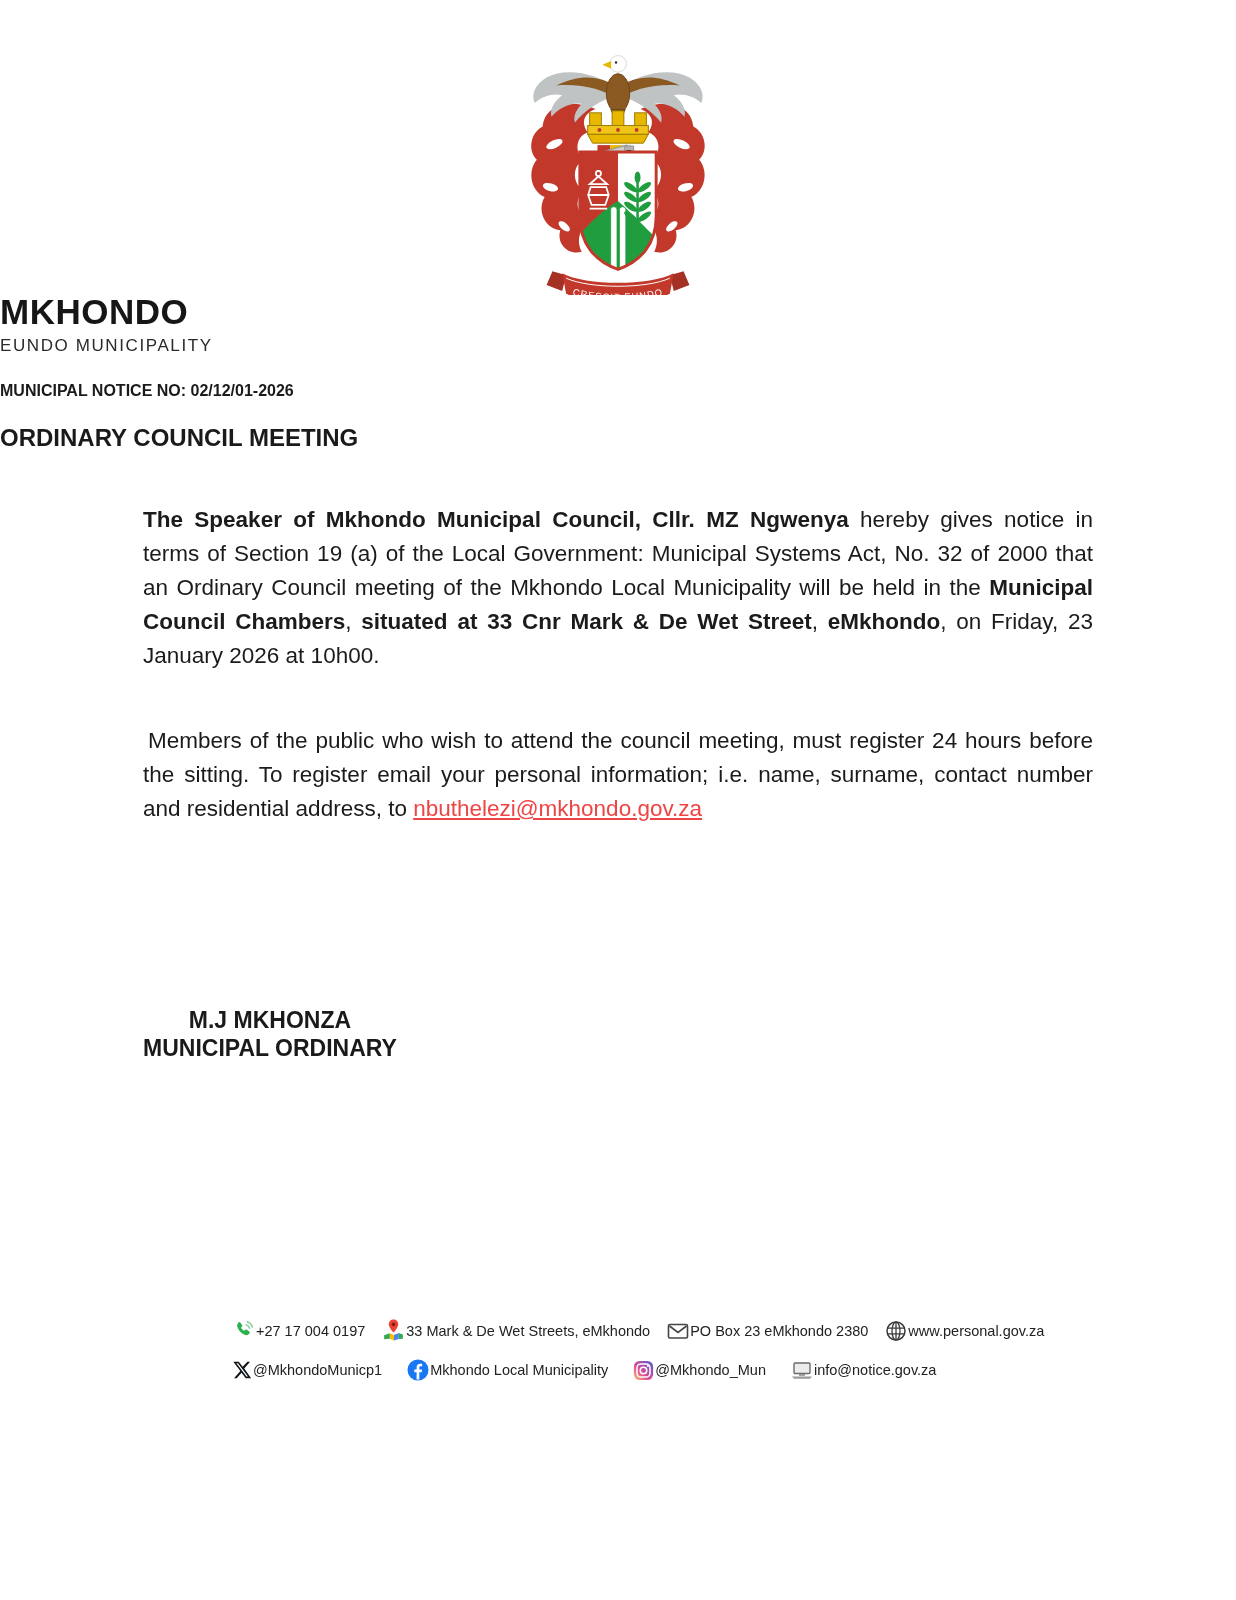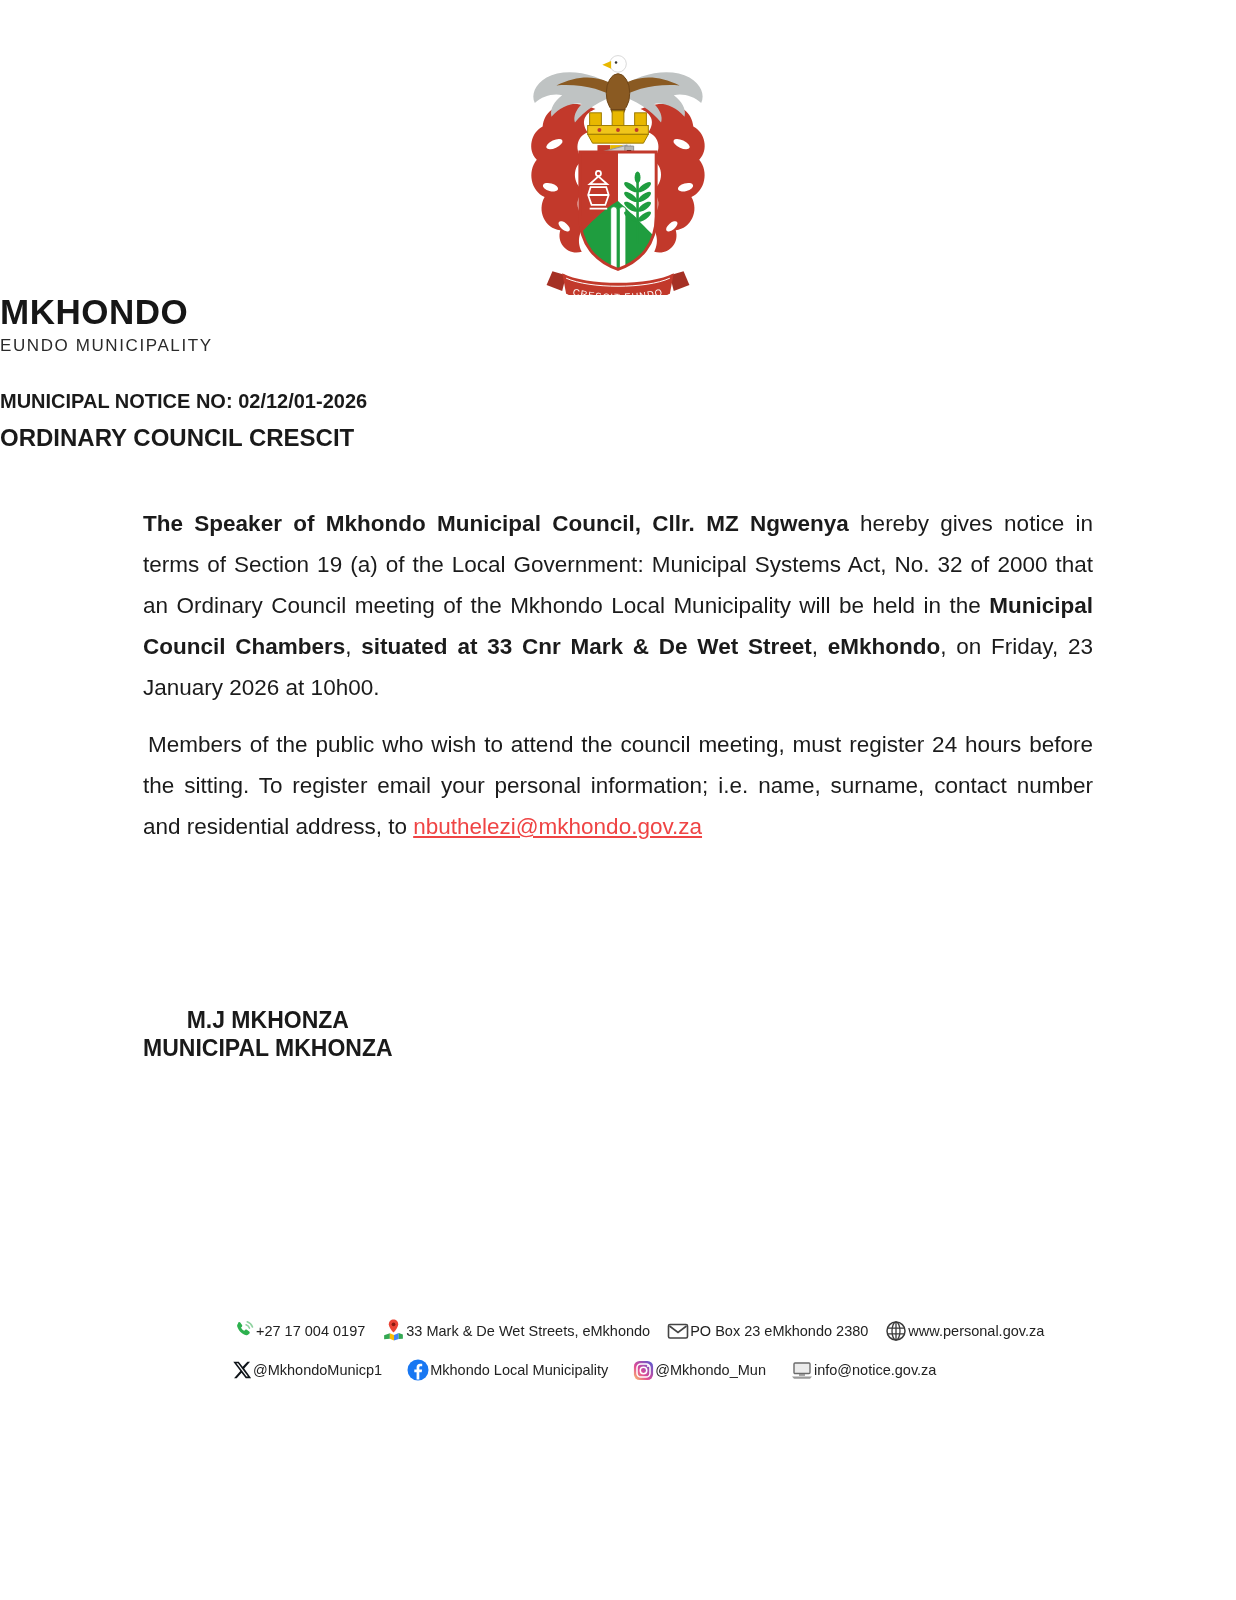--- a/index.html
+++ b/index.html
@@ -16,26 +16,26 @@
   .centered { left: 0; right: 0; text-align: left; }
 
   #crest { top: 50px; left: 50%; transform: translateX(-50%); }
 
   #logo-name {
     top: 292px; font-size: 35px; font-weight: 700; letter-spacing: 0.5px; color: #161616;
   }
   #logo-sub {
     top: 336px; font-size: 17px; letter-spacing: 1.6px; color: #2a2a2a;
   }
-  #title1 { top: 390px; font-size: 20px; font-weight: 700; }
+  #title1 { top: 382px; font-size: 16px; font-weight: 700; }
   #title2 { top: 424px; font-size: 24px; font-weight: 700; }
 
   .bodytext {
     left: 143px; width: 950px;
-    font-size: 22.5px; line-height: 41px;
+    font-size: 22.5px; line-height: 34px;
     text-align: justify;
     color: #1b1b1b;
     margin: 0;
   }
   #para1 { top: 503px; }
   #para2 { top: 724px; text-indent: 5px; }
   .bodytext b { font-weight: 700; }
   .email-link { text-decoration: underline; color: #ef4444; cursor: pointer; }
 
   #signature { top: 1006px; left: 143px; font-size: 23px; font-weight: 700; line-height: 28px; text-align: center; }
@@ -151,29 +151,29 @@
         <textPath href="#bannerCurve" startOffset="50%" text-anchor="middle">CRESCIT EUNDO</textPath>
       </text>
     </g>
   </svg>
 </div>
 
 <div id="logo-name" class="abs centered">MKHONDO</div>
 <div id="logo-sub" class="abs centered">EUNDO MUNICIPALITY</div>
 
 <div id="title1" class="abs centered">MUNICIPAL NOTICE NO: 02/12/01-2026</div>
-<div id="title2" class="abs centered">ORDINARY COUNCIL CRESCIT</div>
+<div id="title2" class="abs centered">ORDINARY COUNCIL MEETING</div>
 
 <p id="para1" class="abs bodytext"><b>The Speaker of Mkhondo Municipal Council, Cllr. MZ Ngwenya</b><span> hereby gives notice in terms of Section 19 (a) of the Local Government: Municipal Systems Act, No. 32 of 2000 that an Ordinary Council meeting of the Mkhondo Local Municipality will be held in the </span><b>Municipal Council Chambers</b><span>, </span><b>situated at 33 Cnr Mark &amp; De Wet Street</b><span>, </span><b>eMkhondo</b><span>, on Friday, 23 January 2026 at 10h00.</span></p>
 
 <p id="para2" class="abs bodytext"><span>Members of the public who wish to attend the council meeting, must register 24 hours before the sitting. To register email your personal information; i.e. name, surname, contact number and residential address, to </span><span class="email-link">nbuthelezi@mkhondo.gov.za</span></p>
 
 <div id="signature" class="abs">
   <div>M.J MKHONZA</div>
-  <div>MUNICIPAL MKHONZA</div>
+  <div>MUNICIPAL ORDINARY</div>
 </div>
 
 <div id="footer-row1" class="abs footer-row">
   <span class="footer-item">
     <svg width="25" height="25" viewBox="0 0 24 24">
       <path d="M7.1 4.2c.5-.5 1.4-.4 1.8.2l1.7 2.3c.4.5.3 1.2-.1 1.6l-.9.9c.6 1.4 1.7 2.5 3.1 3.1l.9-.9c.4-.4 1.1-.5 1.6-.1l2.3 1.7c.6.4.7 1.3.2 1.8l-1.1 1.1c-.5.5-1.3.8-2 .6-4.2-1.2-7.5-4.5-8.7-8.7-.2-.7 0-1.5.6-2z" fill="#2db14e"></path>
       <path d="M14.5 6.5a5 5 0 0 1 3.2 3.2" stroke="#8fd2a0" stroke-width="1.6" fill="none" stroke-linecap="round"></path>
       <path d="M15.6 3.6a8 8 0 0 1 5 5" stroke="#8fd2a0" stroke-width="1.6" fill="none" stroke-linecap="round"></path>
     </svg>
     <span>+27 17 004 0197</span>

